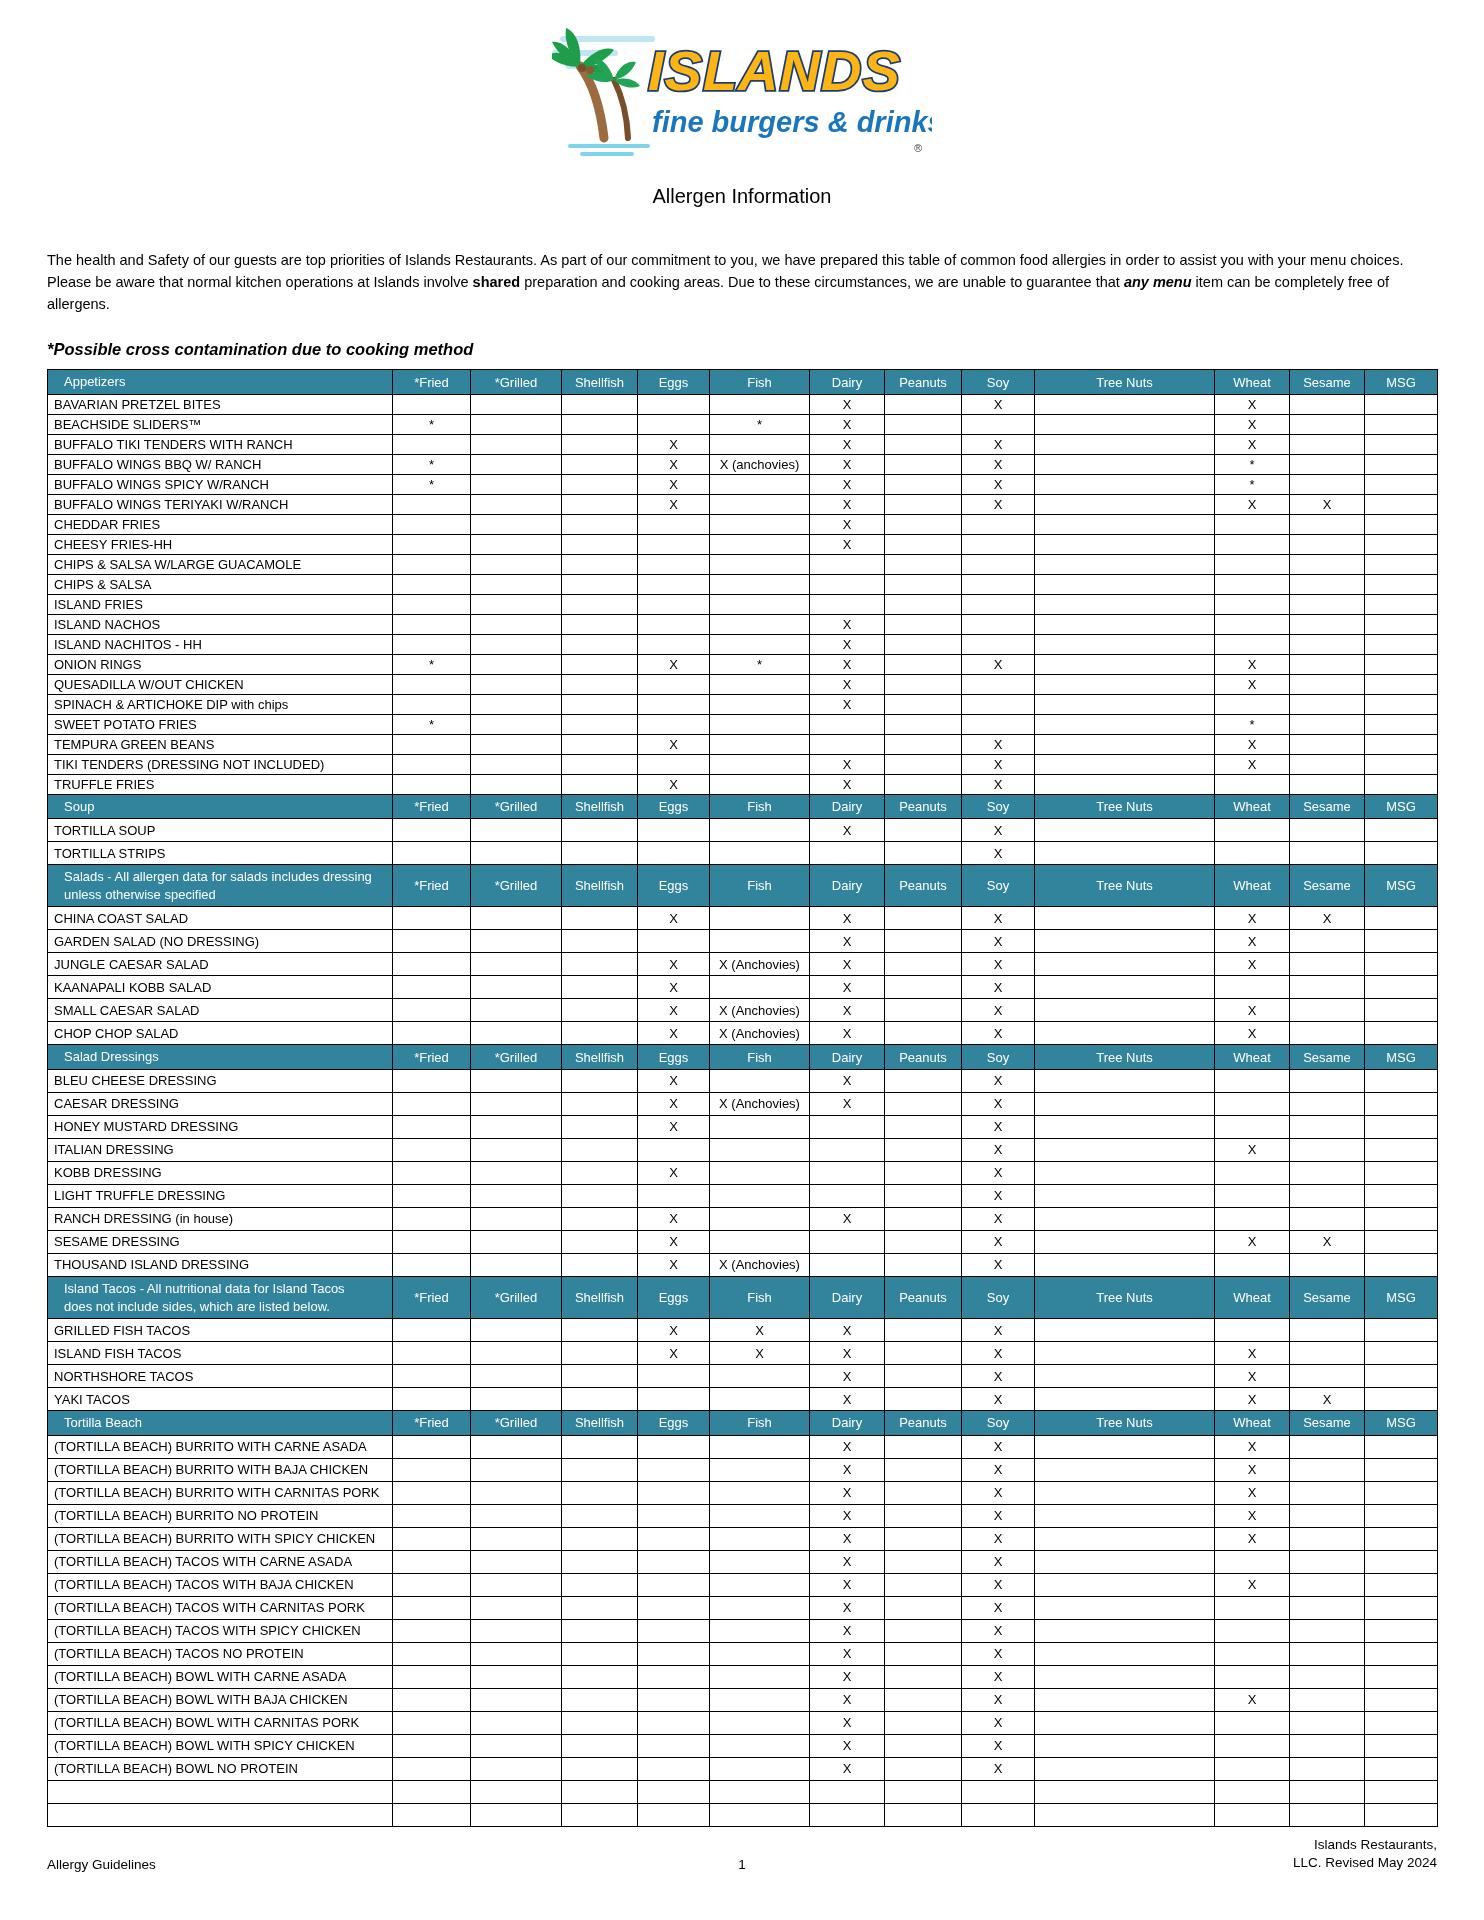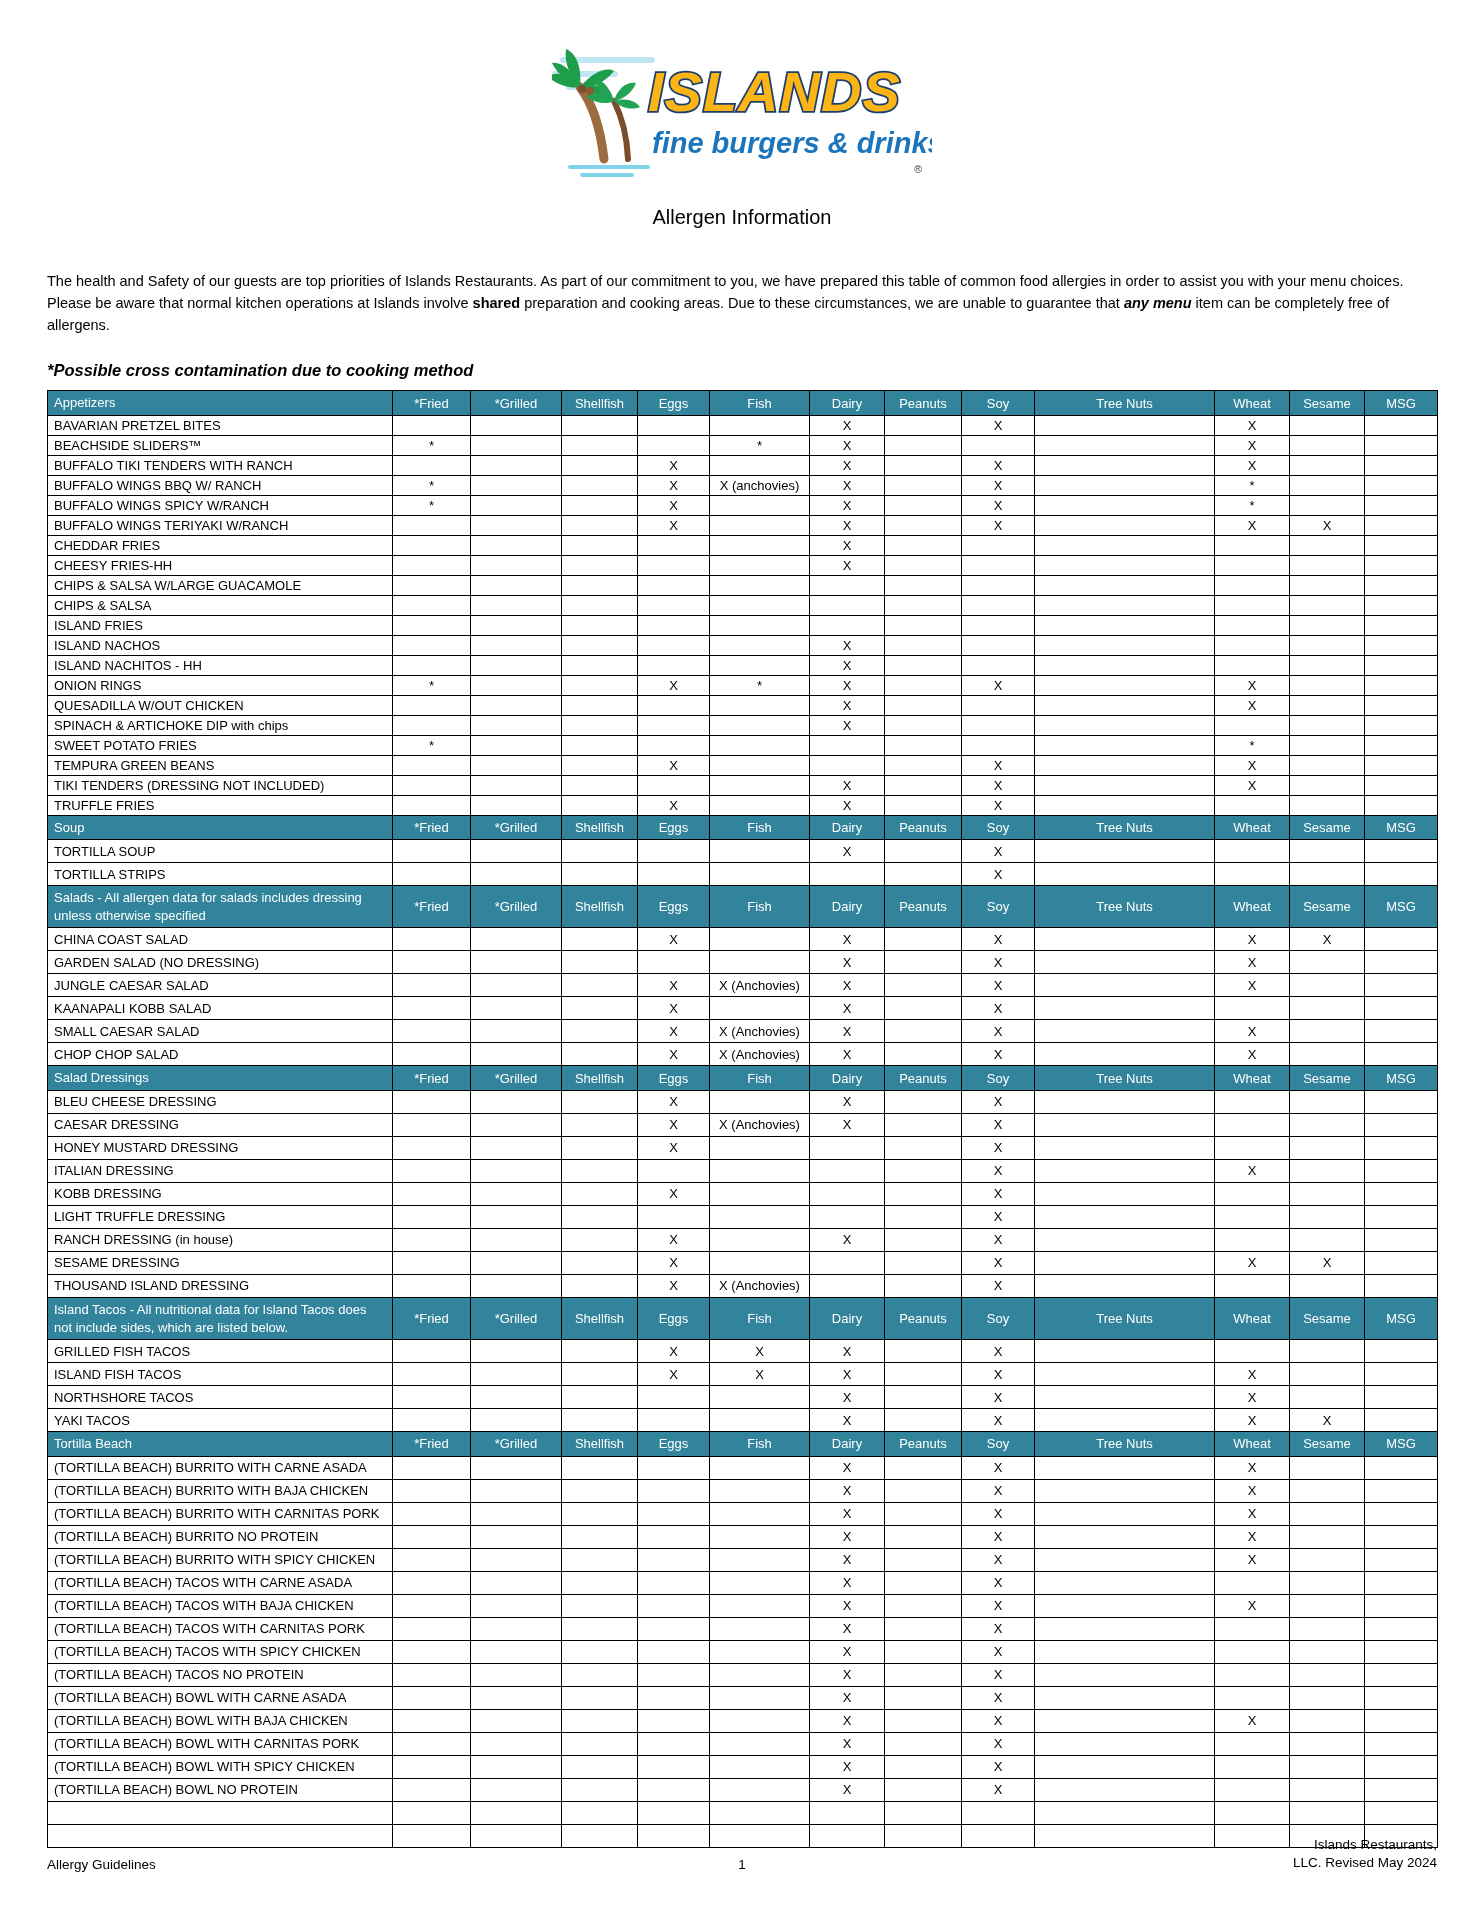--- a/index.html
+++ b/index.html
@@ -1,30 +1,30 @@
 <!DOCTYPE html>
 <html style="--header-bg: #31849B; --header-text: #FFFFFF;"><head>
 <meta charset="utf-8">
 <style>
   * { margin:0; padding:0; box-sizing:border-box; }
   html,body { background:#ffffff; }
   body { font-family:"Liberation Sans", sans-serif; color:#000; }
   .sheet { width:1484px; height:1920px; margin:0 auto; position:relative; background:#fff; overflow:hidden; }
 
-  .logo-wrap { padding-top:41px; display:flex; justify-content:center; }
+  .logo-wrap { padding-top:20px; display:flex; justify-content:center; }
   .allergen-title { text-align:center; font-size:20px; margin-top:15px; }
 
   .content { padding:0 47px; }
   .intro { margin-top:42px; font-size:14.5px; line-height:1.5; }
   .note { margin-top:25px; font-size:16.5px; font-weight:bold; font-style:italic; }
 
   table.allergen { border-collapse:collapse; table-layout:fixed; width:1390px; margin-top:10px; }
   table.allergen td { border:1px solid #000; font-size:13px; vertical-align:middle; overflow:hidden; }
   tr.header-row td { background:var(--header-bg,#31849B); color:var(--header-text,#fff); text-align:center; height:24px; padding:1px 2px; }
-  tr.header-row td.section-title { text-align:left; padding:3px 6px; white-space:normal; line-height:1.35; font-size:13px; }
+  tr.header-row td.section-title { text-align:left; padding:3px 16px; white-space:normal; line-height:1.35; font-size:13px; }
   tr.body-row td { height:23px; white-space:nowrap; }
   tr.body-row.dense td { height:20px; }
   td.item-name { text-align:left; padding:0 6px; }
   td.mark { text-align:center; font-size:12.5px; padding:0 1px; }
 
   .footer { position:absolute; left:47px; right:47px; bottom:48px; display:flex; align-items:flex-end; font-size:13.5px; }
   .footer .f-left { flex:1; text-align:left; }
   .footer .f-center { flex:0; text-align:center; }
   .footer .f-right { flex:1; text-align:right; line-height:1.35; }
 </style>

